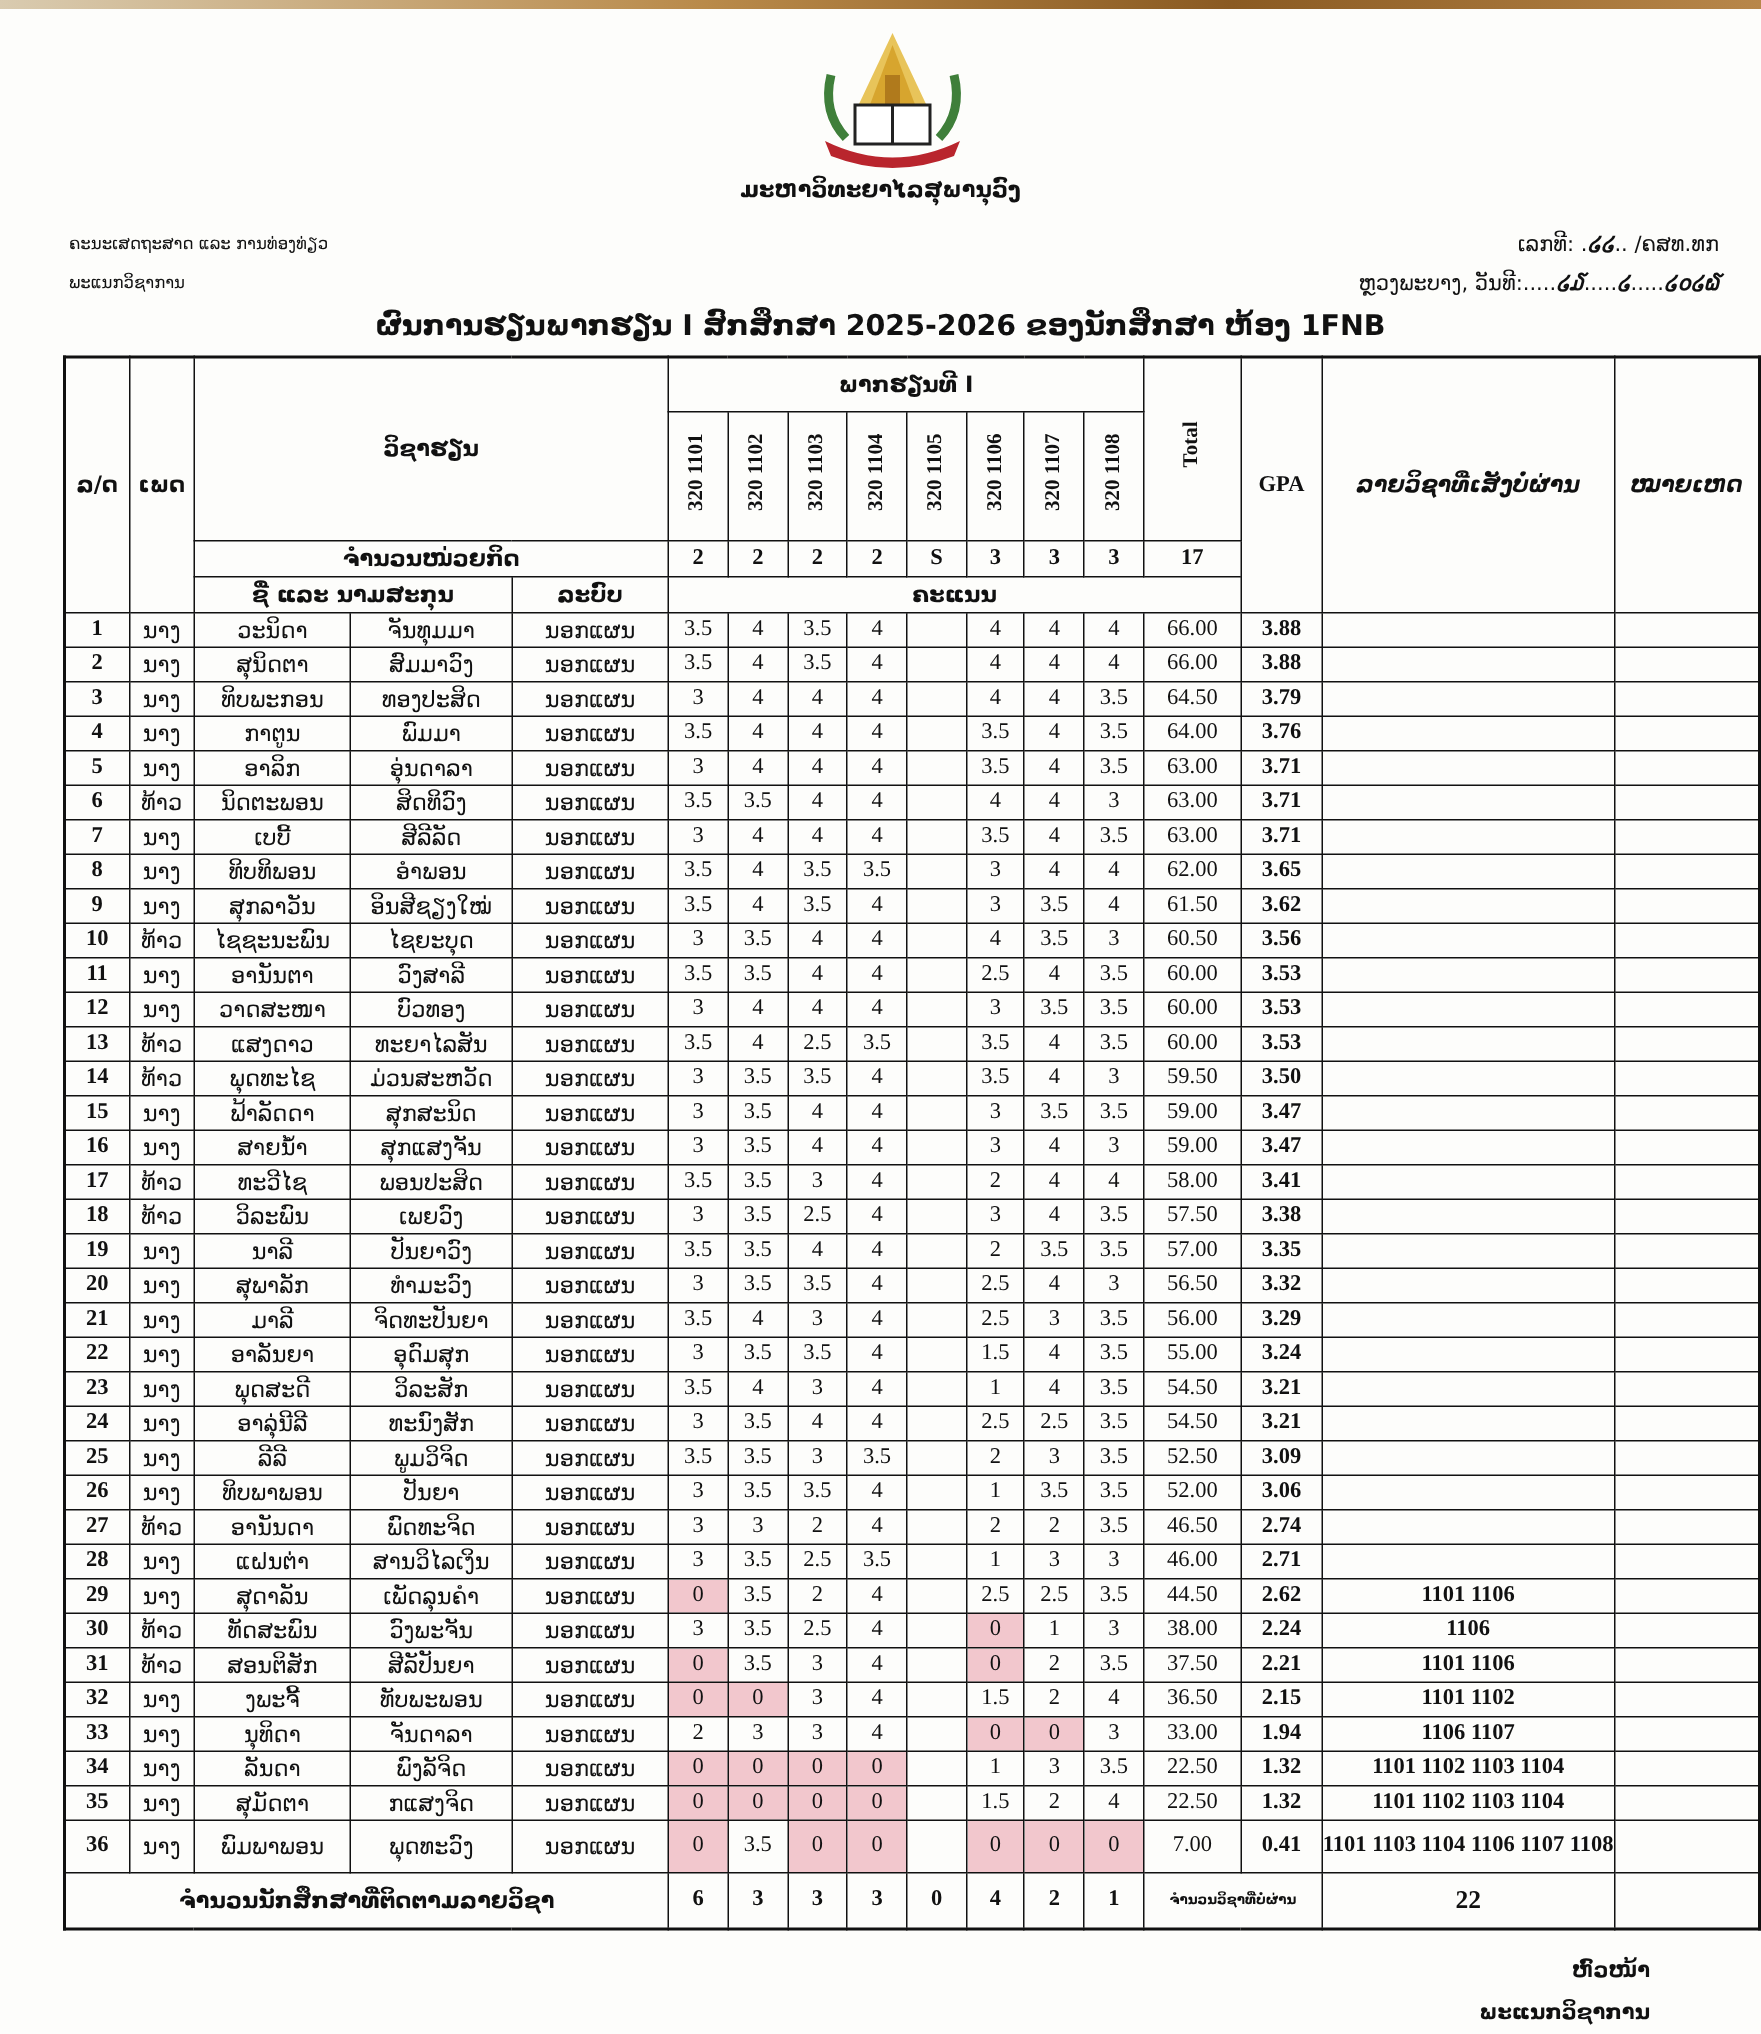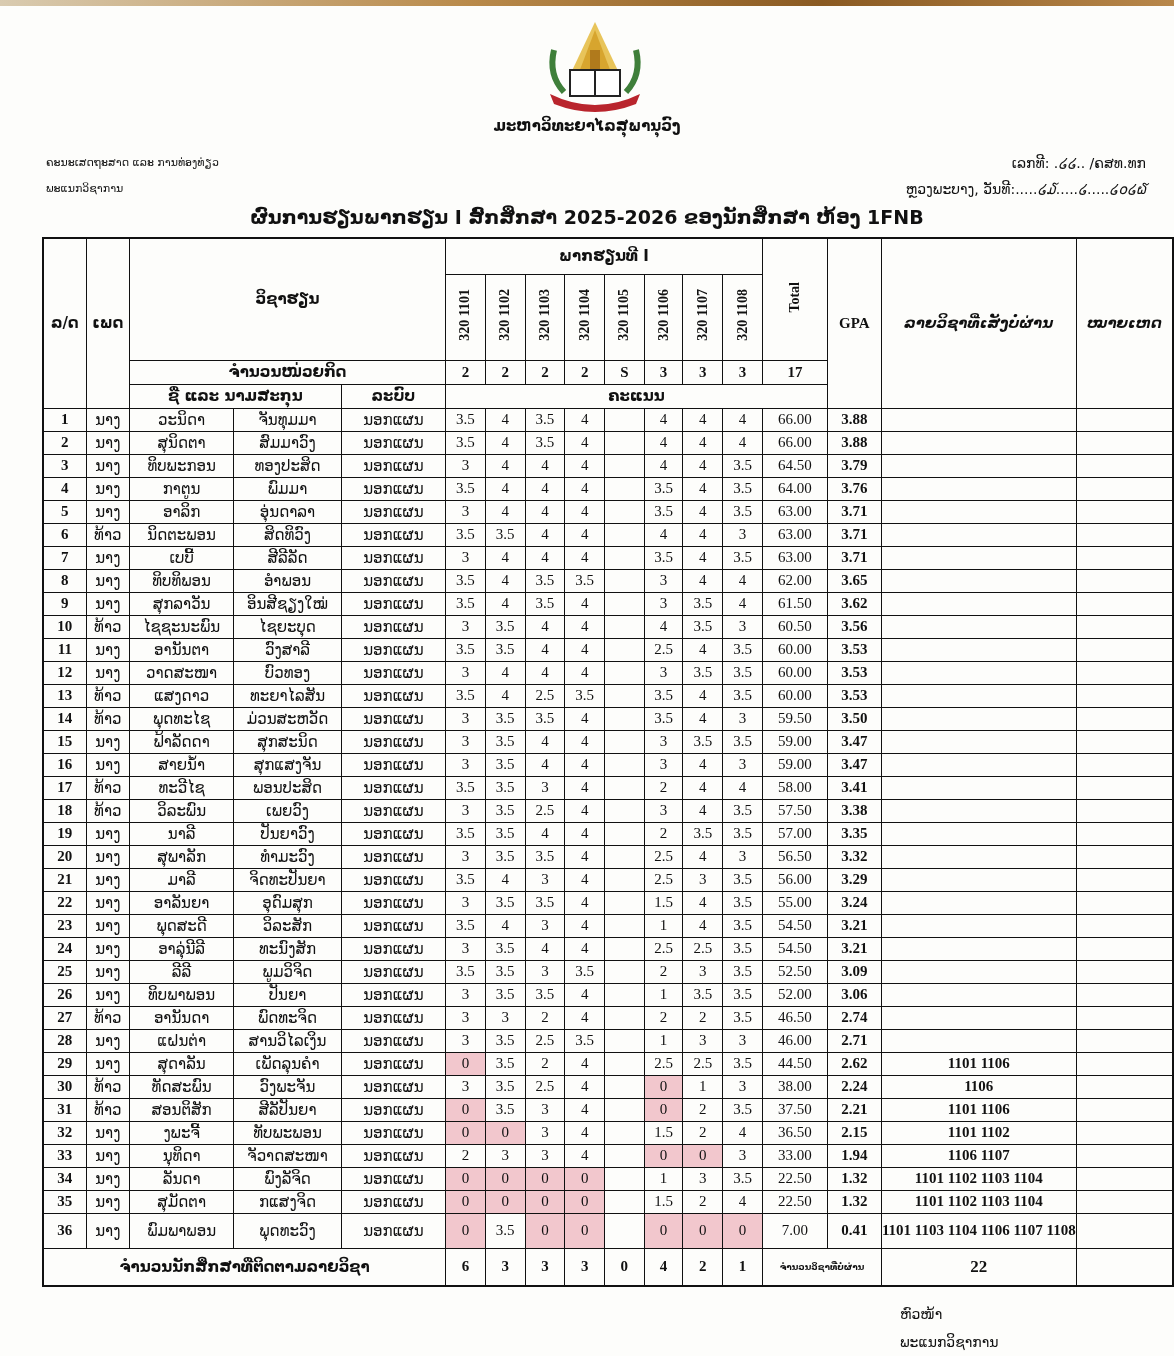--- a/index.html
+++ b/index.html
@@ -21,21 +21,21 @@
     font-family: "DejaVu Sans", sans-serif; font-size: 15px; font-weight: bold;
   }
   .left-hdr {
     position: absolute; left: 46px; top: 150px;
     font-family: "DejaVu Sans", sans-serif; font-size: 11px; line-height: 26px;
   }
   .right-hdr {
     position: absolute; right: 28px; top: 150px; text-align: right;
     font-family: "DejaVu Sans", sans-serif; font-size: 14px; line-height: 26px;
   }
-  .hand { font-style: italic; font-weight: normal; font-family: "DejaVu Serif", serif; }
+  .hand { font-style: italic; font-weight: bold; font-family: "DejaVu Serif", serif; }
   .doc-title {
     position: absolute; left: 0; width: 1174px; top: 206px; text-align: center;
     font-size: 19px; font-weight: bold; font-family: "DejaVu Sans", sans-serif;
   }
   table.grades {
     position: absolute; left: 42px; top: 237px;
     border-collapse: collapse; table-layout: fixed;
     border: 2px solid #111;
   }
   table.grades td, table.grades th {
@@ -48,22 +48,22 @@
     writing-mode: vertical-rl; transform: rotate(180deg);
     font-weight: bold; font-size: 14px; display: inline-block;
   }
   .bold { font-weight: bold; }
   td.name { text-align: left; padding-left: 4px; }
   td.fail { background: #f2c7cd; }
   td.small { font-size: 9px; font-weight: bold; line-height: 11px; white-space: normal; margin-top: 12px; }
   tr.row td { height: 22px; }
   tr.row.tall td { height: 34px; }
   .footer-sign {
-    position: absolute; left: 900px; width: 200px; text-align: left;
-    font-family: "DejaVu Sans", sans-serif; font-size: 14px; font-weight: normal;
+    position: absolute; left: 900px; width: 200px; text-align: right;
+    font-family: "DejaVu Sans", sans-serif; font-size: 14px; font-weight: bold;
   }
 </style>
 </head>
 <body>
 
 <div class="top-strip"></div>
 
 <svg class="logo" viewBox="0 0 110 95">
   <polygon points="55,2 30,55 80,55" fill="#e8c45a"></polygon>
   <polygon points="55,10 38,55 72,55" fill="#d7a52e"></polygon>
@@ -759,21 +759,21 @@
         <td>4</td>
         <td>36.50</td>
         <td class="bold">2.15</td>
         <td class="small">1101 1102</td>
         <td></td>
       </tr>
       <tr class="row">
         <td class="bold">33</td>
         <td class="lao">ນາງ</td>
         <td class="lao name">ນຸທິດາ</td>
-        <td class="lao name">ຈັວາດສະໜາ</td>
+        <td class="lao name">ຈັນດາລາ</td>
         <td class="lao">ນອກແຜນ</td>
         <td>2</td>
         <td>3</td>
         <td>3</td>
         <td>4</td>
         <td></td>
         <td class="fail" style="background: rgb(242, 199, 205);">0</td>
         <td class="fail" style="background: rgb(242, 199, 205);">0</td>
         <td>3</td>
         <td>33.00</td>

